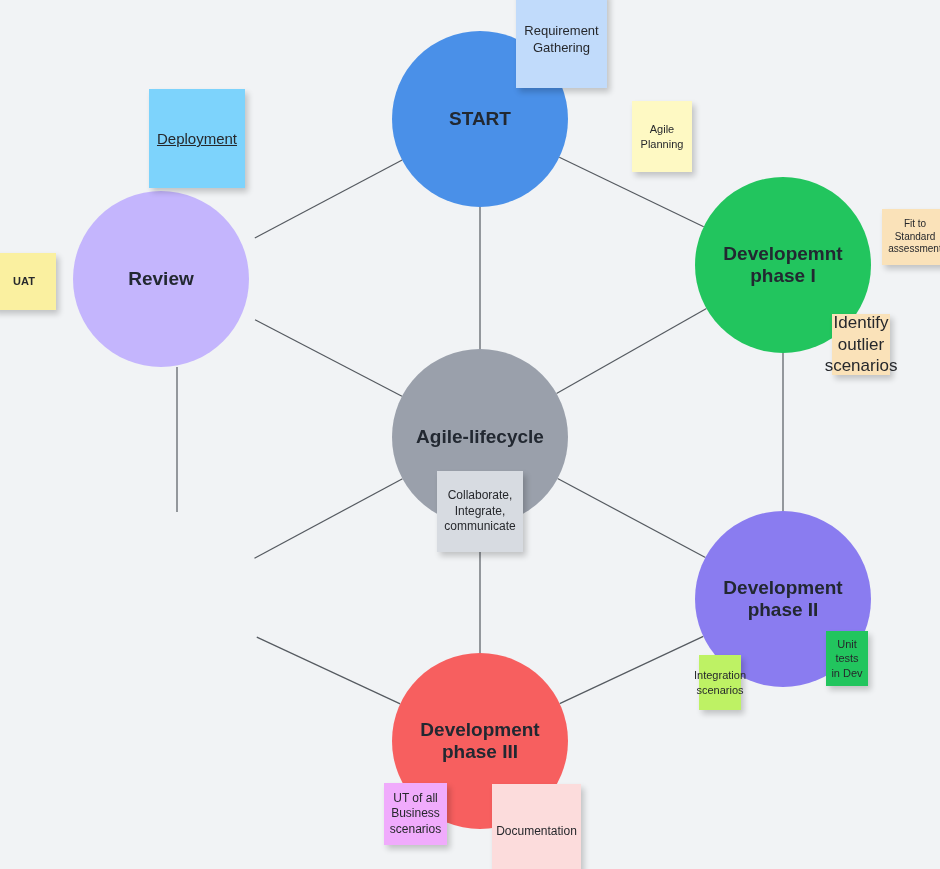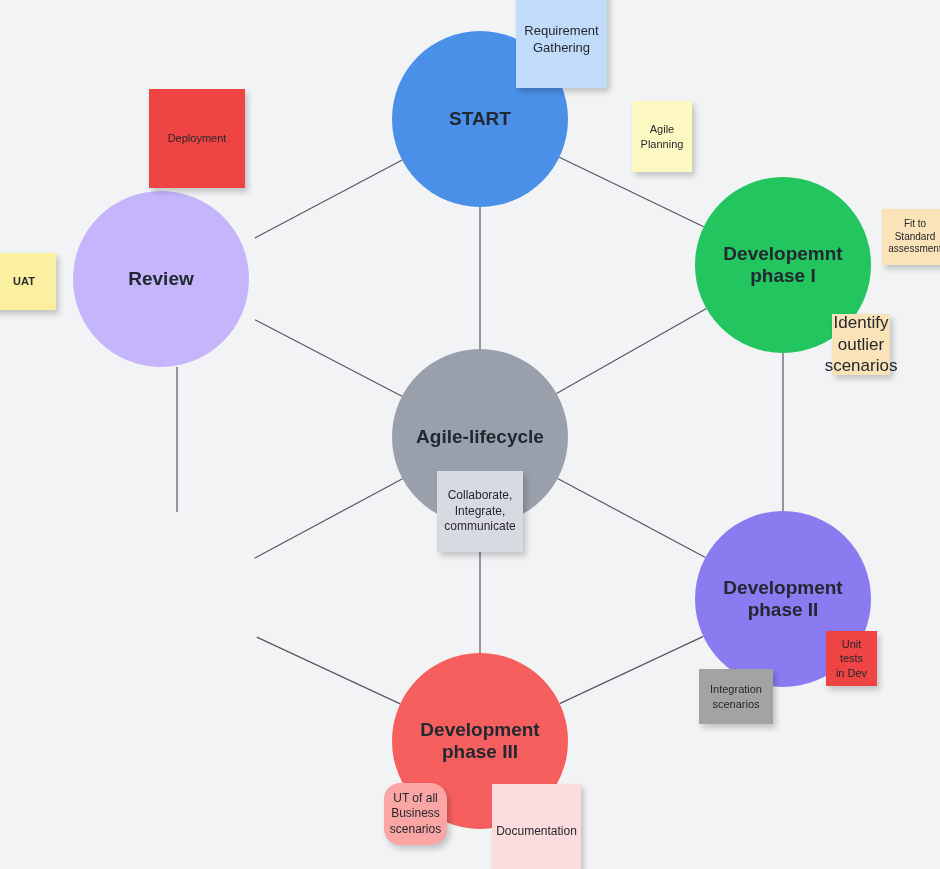--- a/index.html
+++ b/index.html
@@ -113,40 +113,40 @@
     <div class="note" style="left: 882px; top: 209px; width: 66px; height: 56px; background: rgb(250, 226, 185); font-size: 10px;">
       <span>Fit to
 Standard
 assessment</span>
     </div>
     <div class="note" style="left: 832px; top: 314px; width: 58px; height: 61px; background: rgb(250, 226, 185); font-size: 17px;">
       <span>Identify
 outlier
 scenarios</span>
     </div>
-    <div class="note" style="left: 826px; top: 631px; width: 51px; height: 55px; background: #ef4444; font-size: 11px;">
+    <div class="note" style="left: 826px; top: 631px; width: 42px; height: 55px; background: #22c55e; font-size: 11px;">
       <span>Unit tests
 in Dev</span>
     </div>
-    <div class="note" style="left: 699px; top: 669px; width: 74px; height: 55px; background: #a3a3a3; font-size: 11px;">
+    <div class="note" style="left: 699px; top: 655px; width: 42px; height: 55px; background: #bef264; font-size: 11px;">
       <span>Integration
 scenarios</span>
     </div>
     <div class="note" style="left: 492px; top: 784px; width: 89px; height: 95px; background: rgb(252, 220, 220); font-size: 12px;">
       <span>Documentation</span>
     </div>
-    <div class="note" style="left: 384px; top: 783px; width: 63px; height: 62px; background: #fca5a5; font-size: 12px; border-radius: 16px;">
+    <div class="note" style="left: 384px; top: 783px; width: 63px; height: 62px; background: #f0abfc; font-size: 12px;">
       <span>UT of all
 Business
 scenarios</span>
     </div>
     <div class="note" style="left: 437px; top: 471px; width: 86px; height: 81px; background: rgb(215, 219, 225); font-size: 12px;">
       <span>Collaborate,
 Integrate,
 communicate</span>
     </div>
-    <div class="note" style="left: 149px; top: 89px; width: 96px; height: 99px; background: #ef4444; font-size: 11px;">
+    <div class="note" style="left: 149px; top: 89px; width: 96px; height: 99px; background: #7dd3fc; font-size: 15px; text-decoration: underline;">
       <span>Deployment</span>
     </div>
     <div class="note" style="left: -8px; top: 253px; width: 64px; height: 57px; background: rgb(250, 240, 160); font-size: 11px; font-weight: bold;">
       <span>UAT</span>
     </div>
   </div>
 
 </body></html>

